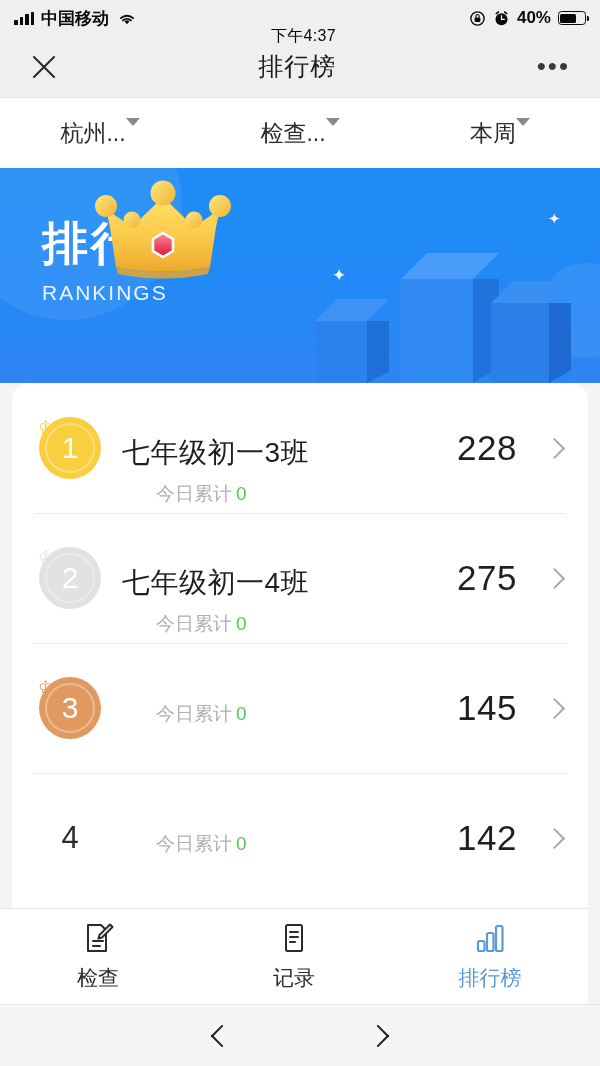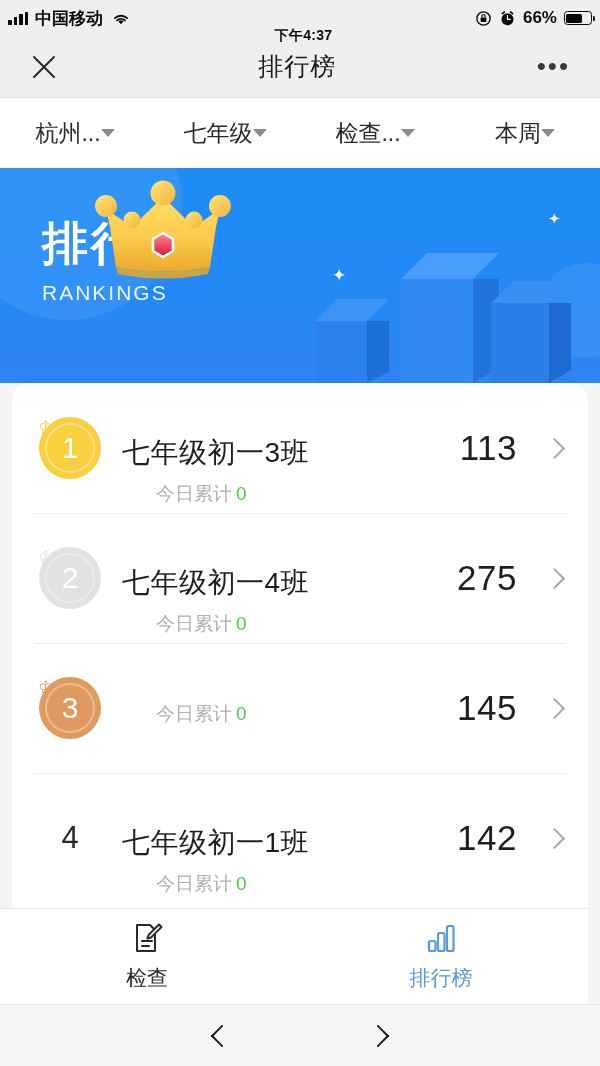--- a/index.html
+++ b/index.html
@@ -8,24 +8,24 @@
     font-family:"Liberation Sans","DejaVu Sans",sans-serif;
     background:#f4f4f4;
     overflow:hidden;
     position:relative;
   }
 
   
   .statusbar{
     height:36px; background:#efefef;
     display:flex; align-items:center; justify-content:space-between;
-    padding:0 8px;
+    padding:0 14px;
   }
   .sb-left,.sb-right{display:flex;align-items:center;gap:7px;}
-  .sb-center{font-size:14px;font-weight:700;color:#0a0a0a;letter-spacing:.3px;margin-top:36px;}
+  .sb-center{font-size:16px;font-weight:400;color:#0a0a0a;letter-spacing:.3px;margin-top:36px;}
   .carrier{font-size:17px;font-weight:600;color:#0a0a0a;}
   .signal{display:flex;align-items:flex-end;gap:2px;height:13px;}
   .signal i{display:block;width:3.5px;background:#0a0a0a;border-radius:.5px;}
   .signal i:nth-child(1){height:5px;}
   .signal i:nth-child(2){height:8px;}
   .signal i:nth-child(3){height:11px;}
   .signal i:nth-child(4){height:13px;}
   .battpct{font-size:17px;font-weight:600;color:#0a0a0a;}
   .battery{
     width:28px;height:14px;border:1.6px solid #0a0a0a;border-radius:3.5px;
@@ -44,21 +44,21 @@
     padding:0 30px;border-bottom:1px solid #e2e2e2;
   }
   .nav-title{font-size:25px;color:#1a1a1a;font-weight:500;letter-spacing:1px;}
   .nav-dots{font-size:26px;color:#3a3a3a;letter-spacing:2px;line-height:.6;}
 
   
   .filterbar{
     height:70px;background:#ffffff;display:flex;align-items:center;
   }
   .filter{
-    flex:1;display:flex;align-items:center;justify-content:center;
+    flex:1;display:flex;align-items:flex-start;justify-content:center;
   }
   .filter-label{
     font-size:23px;color:#2b2b2b;white-space:nowrap;
     overflow:hidden;text-overflow:ellipsis;max-width:115px;
   }
   .caret{
     width:0;height:0;border-left:7px solid transparent;border-right:7px solid transparent;
     border-top:8px solid #8a8a8a;flex:none;
   }
 
@@ -183,42 +183,38 @@
     <svg width="17" height="17" viewBox="0 0 17 17">
       <circle cx="8.5" cy="8.5" r="6.6" stroke="#0a0a0a" stroke-width="1.4" fill="none"></circle>
       <rect x="5.6" y="7.6" width="5.8" height="4.4" rx="1" fill="#0a0a0a"></rect>
       <path d="M6.9 7.6v-1.5a1.6 1.6 0 0 1 3.2 0v1.5" stroke="#0a0a0a" stroke-width="1.2" fill="none"></path>
     </svg>
     <svg width="17" height="17" viewBox="0 0 17 17">
       <circle cx="8.5" cy="9.3" r="6" fill="#0a0a0a"></circle>
       <path d="M8.5 5.6v3.8h2.8" stroke="#fff" stroke-width="1.2" fill="none" stroke-linecap="round"></path>
       <path d="M3.3 3.6 5.4 2M13.7 3.6 11.6 2" stroke="#0a0a0a" stroke-width="1.6" stroke-linecap="round"></path>
     </svg>
-    <span class="battpct">66%</span>
+    <span class="battpct">40%</span>
     <span class="battery">
         <span></span>
       </span>
   </div>
 </div>
 
 <div class="navbar">
   <svg width="28" height="28" viewBox="0 0 28 28">
     <path d="M4 4 24 24M24 4 4 24" stroke="#2b2b2b" stroke-width="2.1" stroke-linecap="round"></path>
   </svg>
   <div class="nav-title">排行榜</div>
   <div class="nav-dots">•••</div>
 </div>
 
 <div class="filterbar">
   <div class="filter">
     <span class="filter-label">杭州...</span>
-    <span class="caret"></span>
-  </div>
-  <div class="filter">
-    <span class="filter-label">七年级</span>
     <span class="caret"></span>
   </div>
   <div class="filter">
     <span class="filter-label">检查...</span>
     <span class="caret"></span>
   </div>
   <div class="filter">
     <span class="filter-label">本周</span>
     <span class="caret"></span>
   </div>
@@ -288,21 +284,21 @@
     <div class="medal">
       <span class="mini-crown gold">♔</span>
       <span class="coin gold">1</span>
     </div>
     <div class="rowmain">
       <div class="rowname">七年级初一3班</div>
       <div class="rowsub">
         <span>今日累计</span><span class="val">0</span>
       </div>
     </div>
-    <div class="score">113</div>
+    <div class="score">228</div>
     <span class="chev"></span>
   </div>
 
   <div class="row">
     <div class="medal">
       <span class="mini-crown silver">♔</span>
       <span class="coin silver">2</span>
     </div>
     <div class="rowmain">
       <div class="rowname">七年级初一4班</div>
@@ -326,40 +322,46 @@
     </div>
     <div class="score">145</div>
     <span class="chev"></span>
   </div>
 
   <div class="row">
     <div class="medal">
       <span class="plain-rank">4</span>
     </div>
     <div class="rowmain">
-      <div class="rowname">七年级初一1班</div>
       <div class="rowsub">
         <span>今日累计</span><span class="val">0</span>
       </div>
     </div>
     <div class="score">142</div>
     <span class="chev"></span>
   </div>
 
 </div>
 
 <div class="tabbar">
   <div class="tab">
     <svg width="34" height="34" viewBox="0 0 34 34">
       <path d="M7 4h13l5 5v21H7Z" fill="none" stroke="#2b2b2b" stroke-width="2" stroke-linejoin="round"></path>
       <path d="M12 20h10M12 25h7" stroke="#2b2b2b" stroke-width="2" stroke-linecap="round"></path>
       <path d="M29 3.5 31.5 6 21 16.5l-3.6 1.1 1.1-3.6Z" fill="#fff" stroke="#2b2b2b" stroke-width="2" stroke-linejoin="round"></path>
     </svg>
     <span class="tab-label">检查</span>
   </div>
+  <div class="tab">
+    <svg width="34" height="34" viewBox="0 0 34 34">
+      <rect x="9" y="4" width="16" height="26" rx="1.5" fill="none" stroke="#2b2b2b" stroke-width="2"></rect>
+      <path d="M13 11h8M13 16h8M13 21h5" stroke="#2b2b2b" stroke-width="2" stroke-linecap="round"></path>
+    </svg>
+    <span class="tab-label">记录</span>
+  </div>
   <div class="tab active">
     <svg width="34" height="34" viewBox="0 0 34 34">
       <rect x="5" y="20" width="6.5" height="10" rx="1.6" fill="none" stroke="#5b9bd5" stroke-width="2.2"></rect>
       <rect x="14" y="12" width="6.5" height="18" rx="1.6" fill="none" stroke="#5b9bd5" stroke-width="2.2"></rect>
       <rect x="23" y="5" width="6.5" height="25" rx="1.6" fill="none" stroke="#5b9bd5" stroke-width="2.2"></rect>
     </svg>
     <span class="tab-label">排行榜</span>
   </div>
 </div>
 

